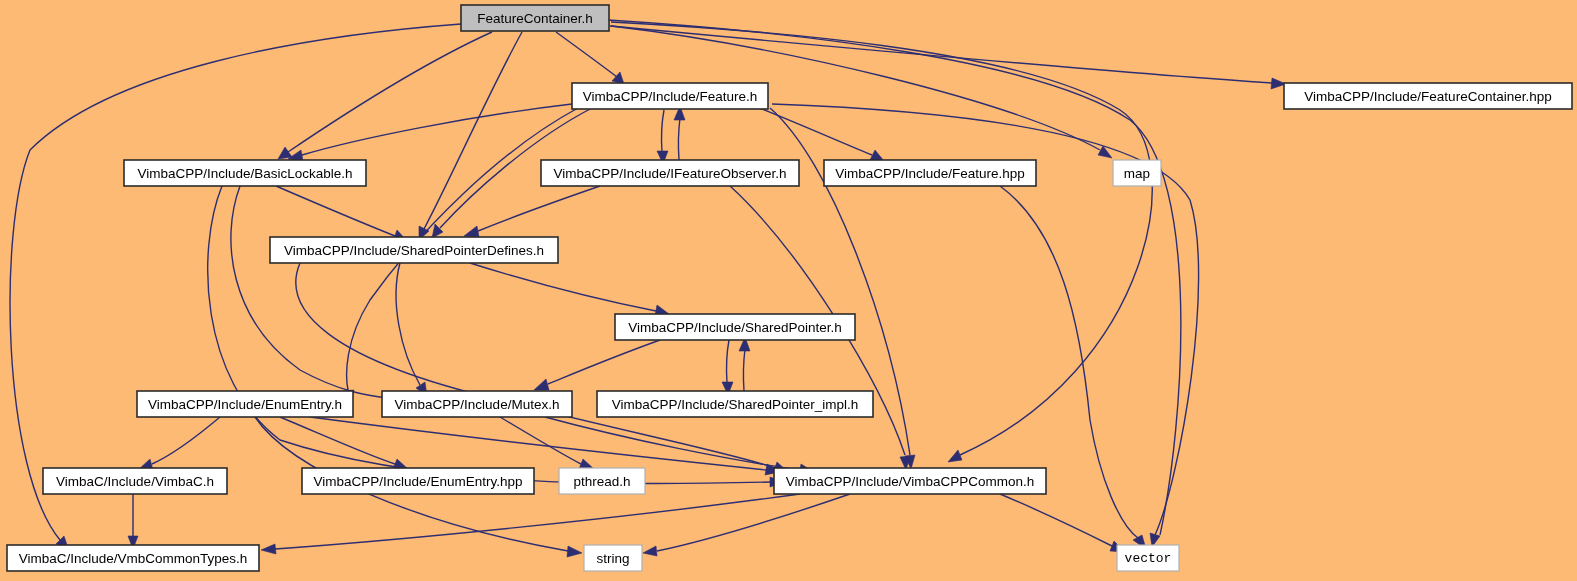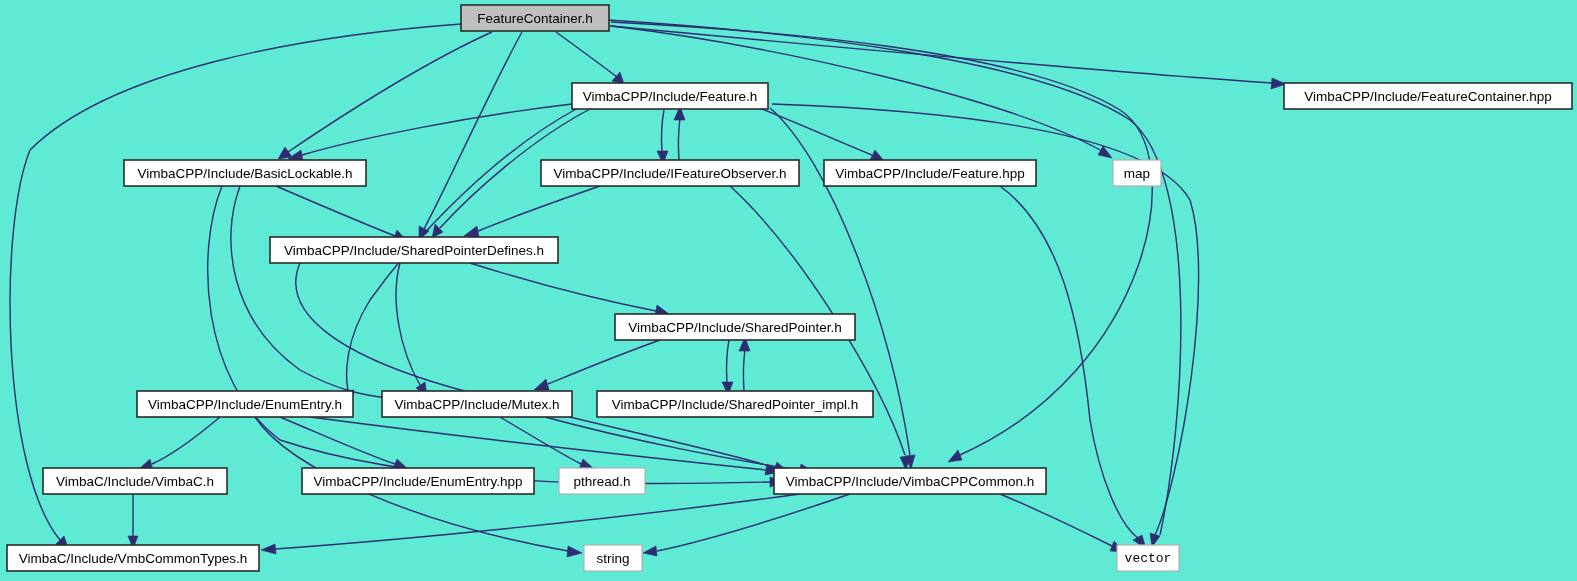--- a/index.html
+++ b/index.html
@@ -4,21 +4,21 @@
 <style>
   html, body {
     margin: 0;
     padding: 0;
     background: #ffffff;
   }
   #graph-root {
     position: relative;
     width: 1577px;
     height: 581px;
-    background: #5eead4;
+    background: #fdba74;
     font-family: "Liberation Sans", sans-serif;
     overflow: hidden;
   }
   svg#graph-canvas {
     position: absolute;
     top: 0;
     left: 0;
     width: 1577px;
     height: 581px;
     display: block;

